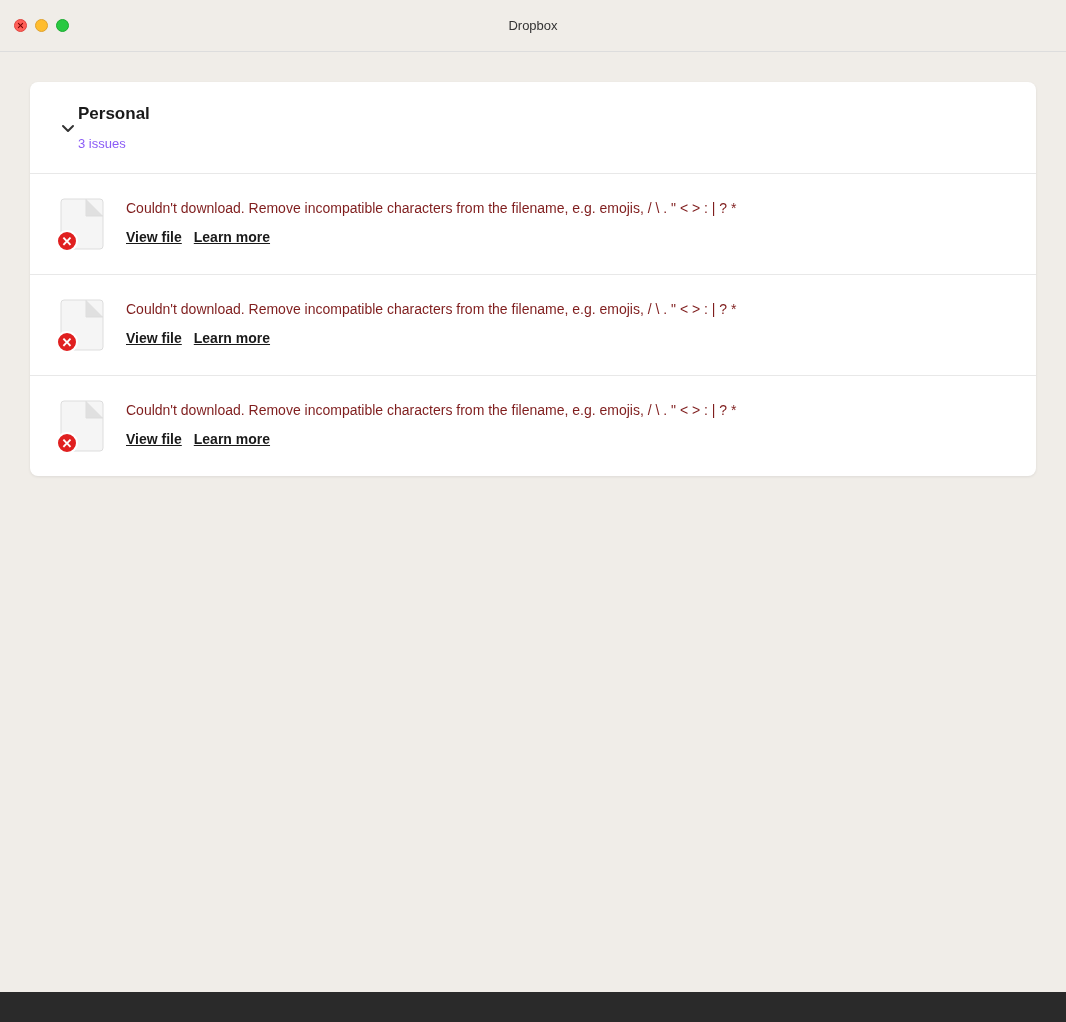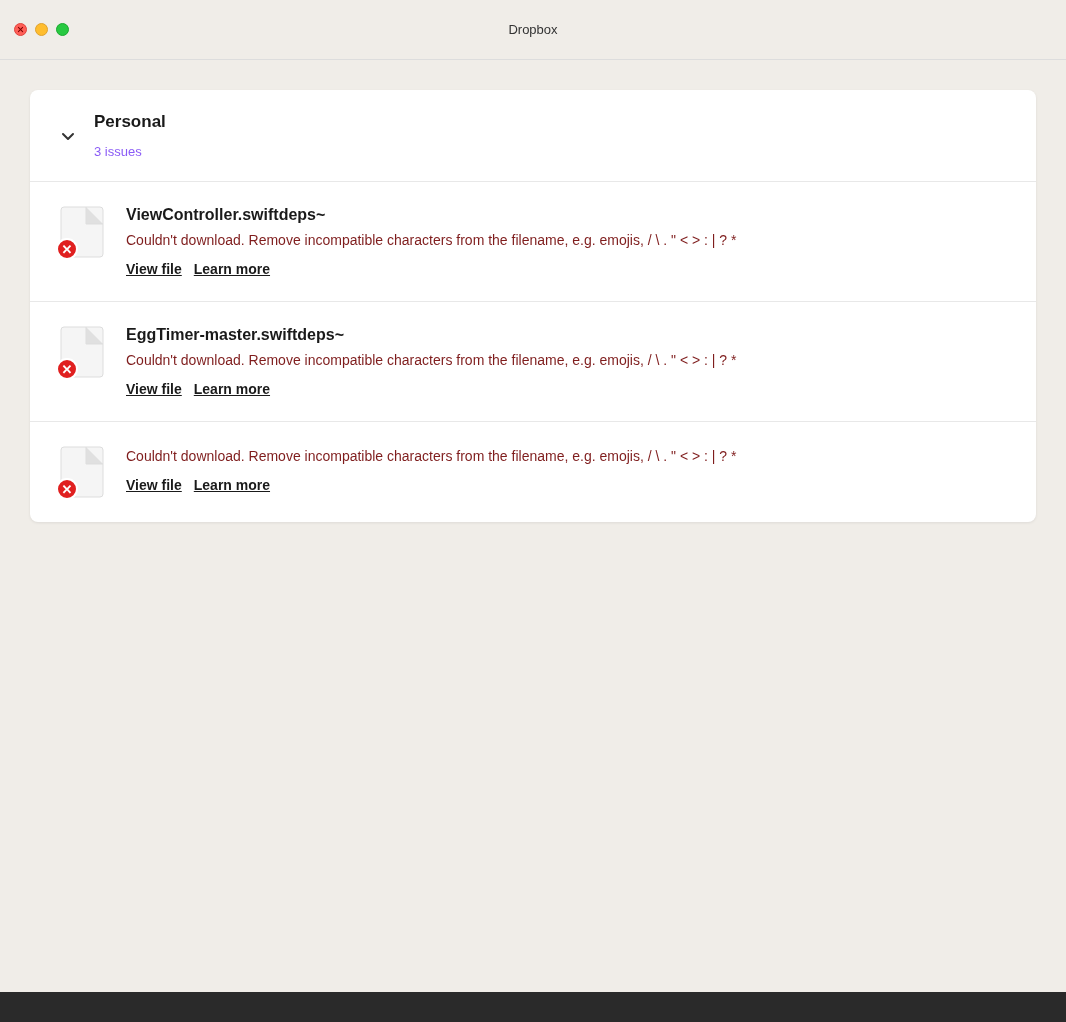--- a/index.html
+++ b/index.html
@@ -13,21 +13,21 @@
       height: 1022px;
       background: #f0ede8;
       font-family: -apple-system, BlinkMacSystemFont, "Helvetica Neue", Helvetica, Arial, sans-serif;
       overflow: hidden;
     }
 
     .title-bar {
       display: flex;
       align-items: center;
       justify-content: center;
-      height: 60px;
+      height: 52px;
       background: #f0ede8;
       position: relative;
       border-bottom: 1px solid #ddd;
     }
 
     .title-bar-buttons {
       position: absolute;
       left: 14px;
       display: flex;
       gap: 8px;
@@ -95,21 +95,21 @@
       border-radius: 8px;
       overflow: hidden;
       box-shadow: 0 1px 3px rgba(0,0,0,0.08);
     }
 
     .section-header {
       display: flex;
       align-items: center;
       padding: 22px 30px;
       border-bottom: 1px solid #e8e8e8;
-      gap: 18px;
+      gap: 2px;
     }
 
     .chevron-icon {
       width: 16px;
       height: 16px;
       display: flex;
       align-items: center;
       justify-content: center;
       cursor: pointer;
     }
@@ -250,40 +250,38 @@
     <div class="file-item">
       <div class="file-icon-wrapper">
         <svg class="file-icon" viewBox="0 0 44 52" fill="none" xmlns="http://www.w3.org/2000/svg">
           <rect x="1" y="1" width="42" height="50" rx="3" fill="#f5f5f5" stroke="#ddd" stroke-width="1"></rect>
           <path d="M26 1L43 18H26V1Z" fill="#e0e0e0"></path>
           <path d="M26 1V18H43" fill="none" stroke="#ddd" stroke-width="1"></path>
         </svg>
         <div class="error-badge">✕</div>
       </div>
       <div class="file-details">
-        <div class="file-name">ViewController.swiftdeps~</div>
         <div class="file-error-msg">Couldn't download. Remove incompatible characters from the filename, e.g. emojis, / \ . " &lt; &gt; : | ? *</div>
         <div class="file-actions">
           <button class="action-link">View file</button>
           <button class="action-link">Learn more</button>
         </div>
       </div>
     </div>
 
     <div class="file-item">
       <div class="file-icon-wrapper">
         <svg class="file-icon" viewBox="0 0 44 52" fill="none" xmlns="http://www.w3.org/2000/svg">
           <rect x="1" y="1" width="42" height="50" rx="3" fill="#f5f5f5" stroke="#ddd" stroke-width="1"></rect>
           <path d="M26 1L43 18H26V1Z" fill="#e0e0e0"></path>
           <path d="M26 1V18H43" fill="none" stroke="#ddd" stroke-width="1"></path>
         </svg>
         <div class="error-badge">✕</div>
       </div>
       <div class="file-details">
-        <div class="file-name">EggTimer-master.swiftdeps~</div>
         <div class="file-error-msg">Couldn't download. Remove incompatible characters from the filename, e.g. emojis, / \ . " &lt; &gt; : | ? *</div>
         <div class="file-actions">
           <button class="action-link">View file</button>
           <button class="action-link">Learn more</button>
         </div>
       </div>
     </div>
 
     <div class="file-item">
       <div class="file-icon-wrapper">

